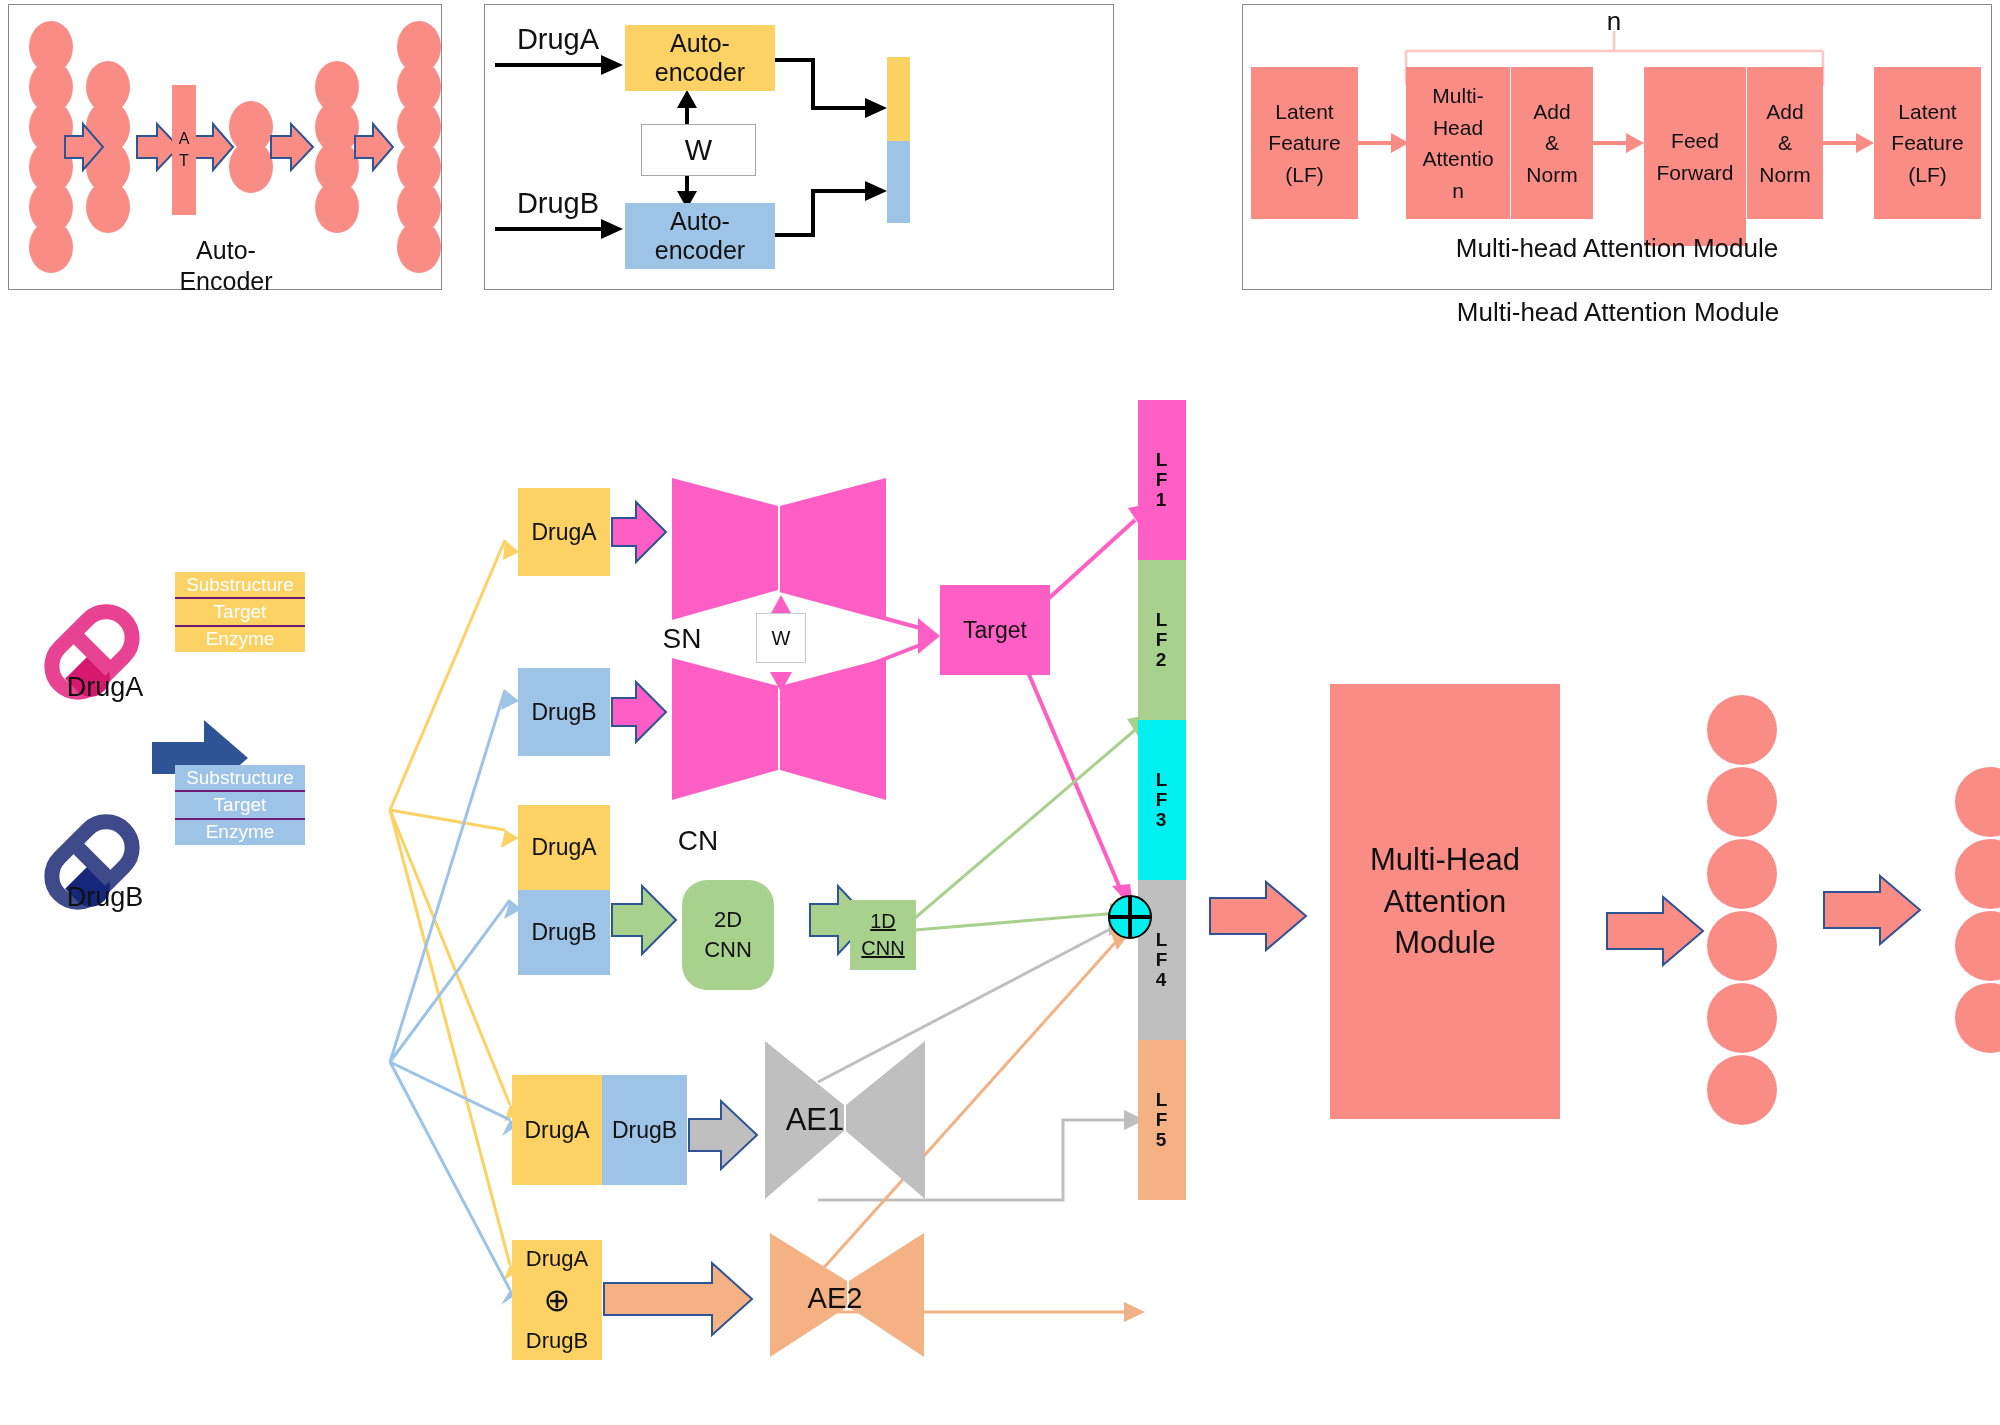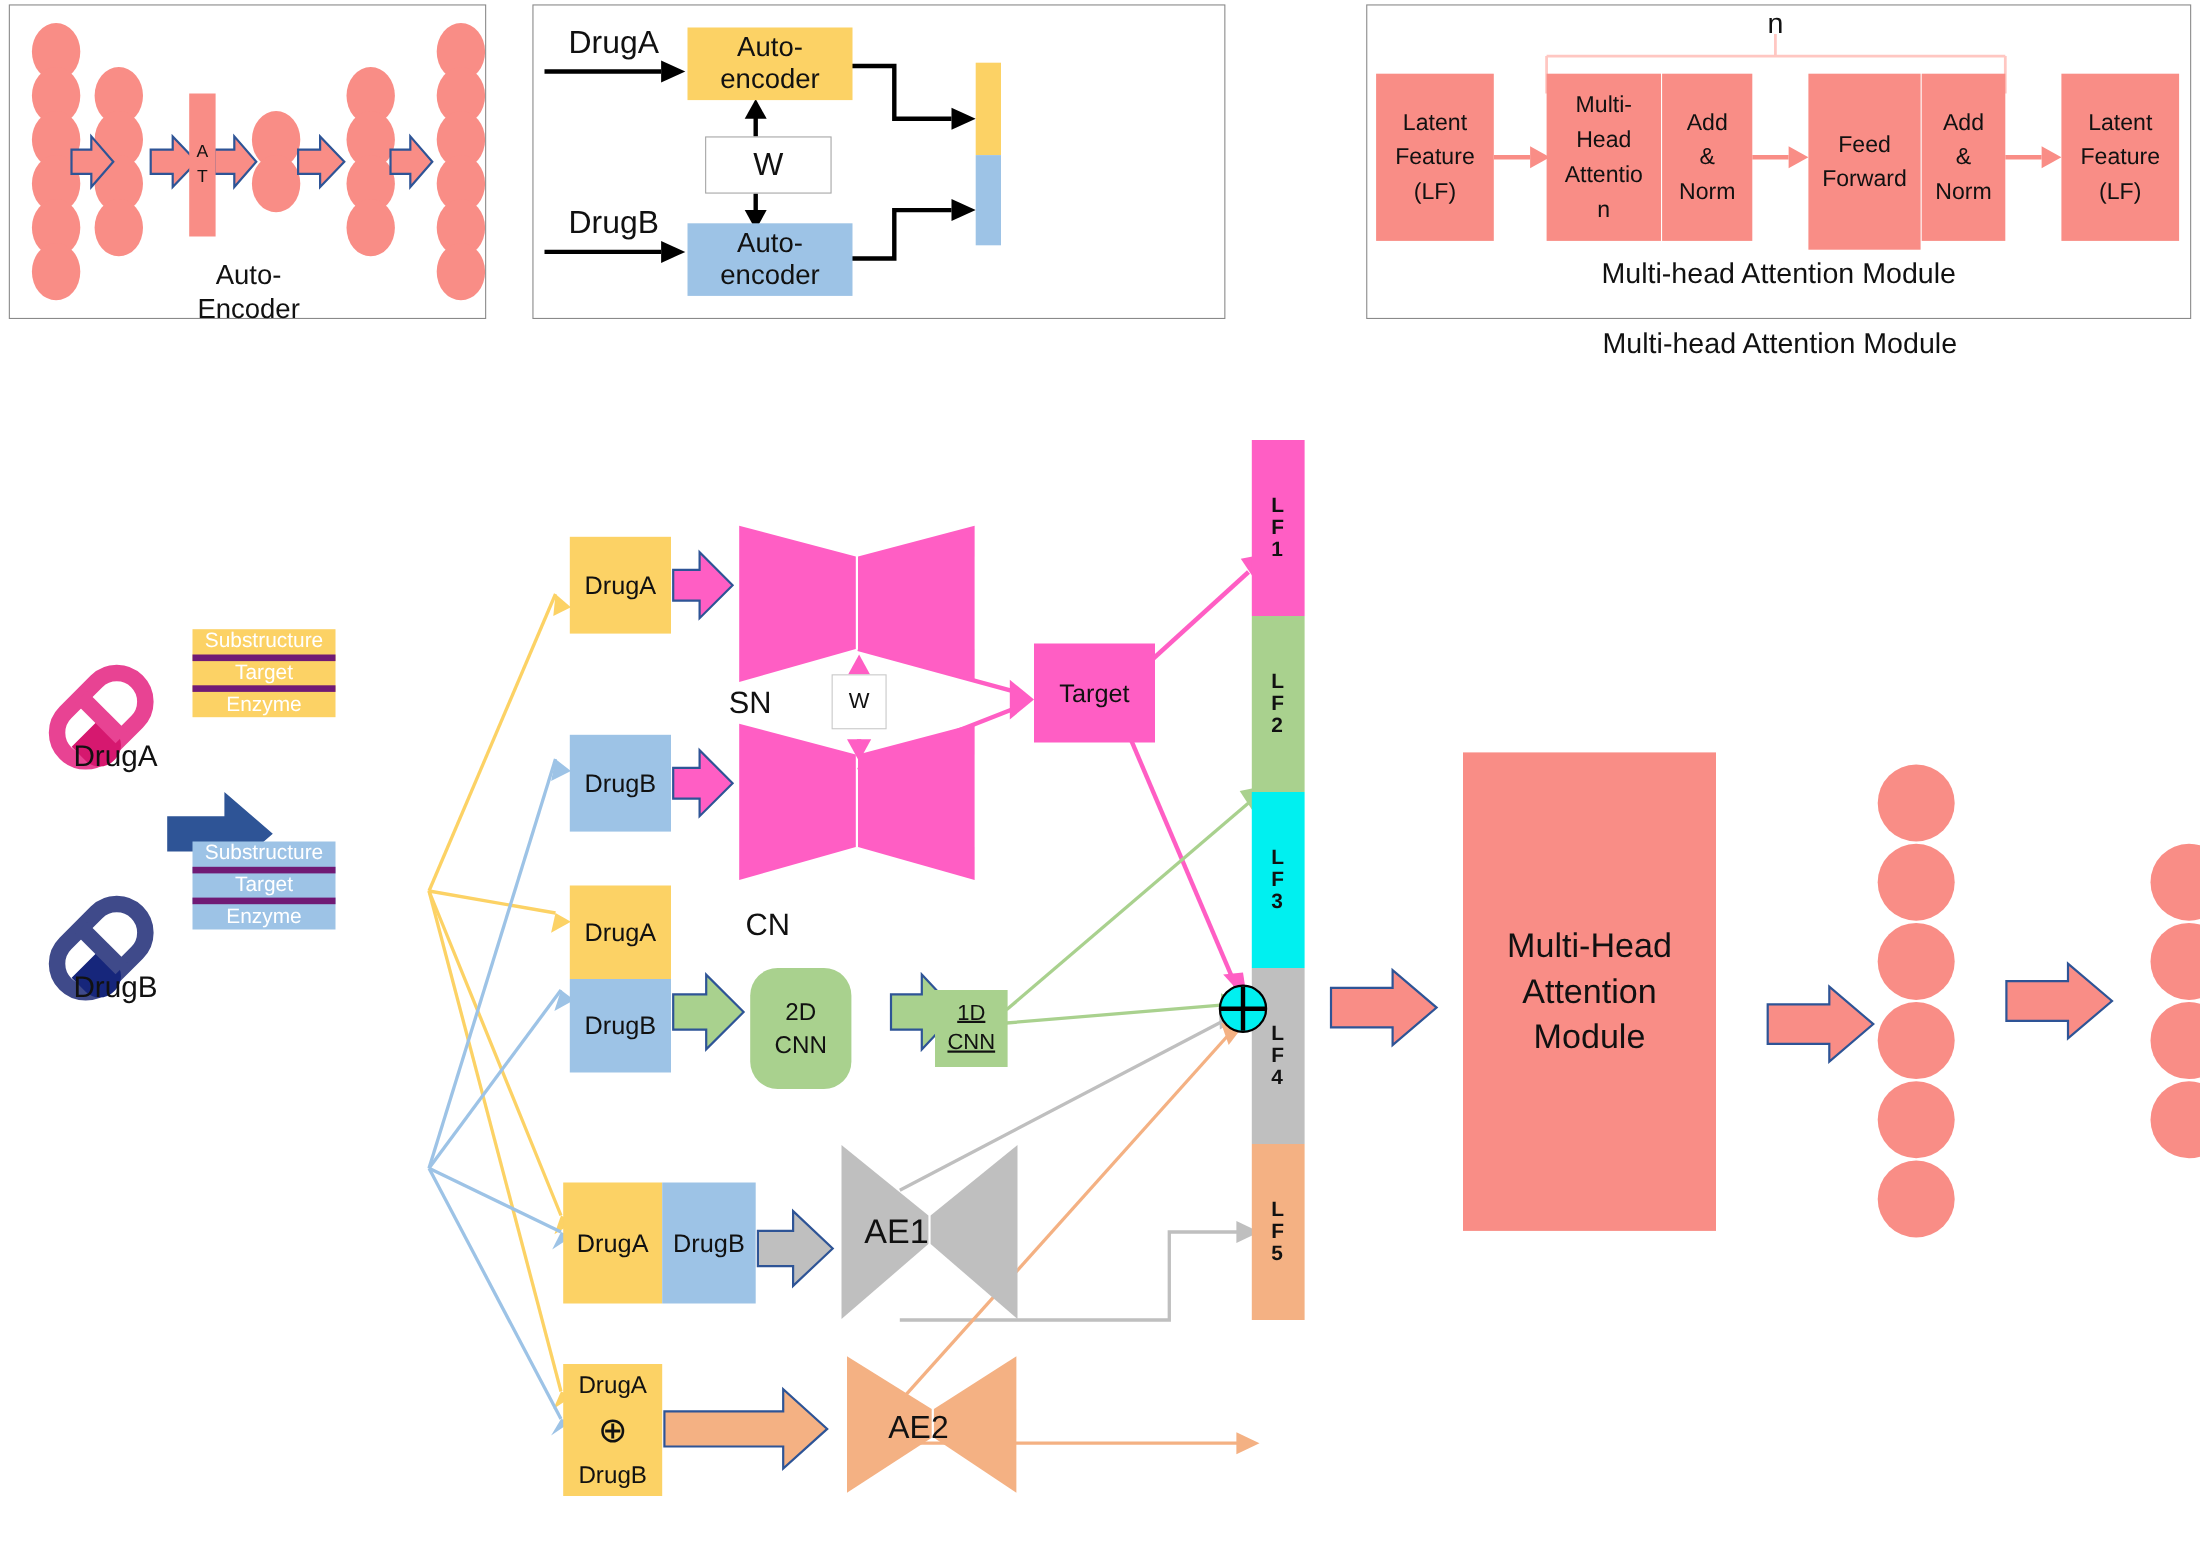--- a/index.html
+++ b/index.html
@@ -7,21 +7,21 @@
        font-family:"Liberation Sans",sans-serif;color:#111;}
   .panel{position:absolute;border:1px solid #8a8a8a;background:#fff;box-sizing:border-box;}
   .abs{position:absolute;box-sizing:border-box;}
   .ctr{display:flex;align-items:center;justify-content:center;text-align:center;}
   svg{position:absolute;left:0;top:0;overflow:visible;}
   .lbl{position:absolute;white-space:pre-line;text-align:center;}
   .vstack{display:flex;flex-direction:column;align-items:center;justify-content:center;
           line-height:1.05;font-weight:bold;letter-spacing:1px;}
   .featbox{display:flex;flex-direction:column;box-sizing:border-box;}
   .featbox div{flex:1;display:flex;align-items:center;justify-content:center;
-               color:#fff;font-size:22px;border-bottom:6px solid #701a75;}
+               color:#fff;font-size:22px;border-bottom:2px solid #701a75;}
   .featbox div:last-child{border-bottom:none;}
 </style>
 </head>
 <body>
 
 <div class="panel" style="left:8px;top:4px;width:434px;height:286px;">
   <svg width="434" height="286">
     <g fill="#F98D86">
       <ellipse cx="42" cy="42" rx="22" ry="26"></ellipse>
         <ellipse cx="42" cy="82" rx="22" ry="26"></ellipse>
@@ -109,21 +109,21 @@
   <div class="abs ctr" style="left:8px;top:62px;width:107px;height:152px;background:#F98D86;font-size:21px;line-height:1.5;white-space:pre-line;">Latent
 Feature
 (LF)</div>
   <div class="abs ctr" style="left:163px;top:62px;width:104px;height:152px;background:#F98D86;font-size:21px;line-height:1.5;white-space:pre-line;">Multi-
 Head
 Attentio
 n</div>
   <div class="abs ctr" style="left:268px;top:62px;width:82px;height:152px;background:#F98D86;font-size:21px;line-height:1.5;white-space:pre-line;">Add
 &amp;
 Norm</div>
-  <div class="abs ctr" style="left:401px;top:62px;width:102px;height:160px;background:#F98D86;font-size:21px;line-height:1.5;white-space:pre-line;">Feed
+  <div class="abs ctr" style="left:401px;top:62px;width:102px;height:179px;background:#F98D86;font-size:21px;line-height:1.5;white-space:pre-line;">Feed
 Forward</div>
   <div class="abs ctr" style="left:504px;top:62px;width:76px;height:152px;background:#F98D86;font-size:21px;line-height:1.5;white-space:pre-line;">Add
 &amp;
 Norm</div>
   <div class="abs ctr" style="left:631px;top:62px;width:107px;height:152px;background:#F98D86;font-size:21px;line-height:1.5;white-space:pre-line;">Latent
 Feature
 (LF)</div>
   <div class="lbl" style="left:95px;top:292px;width:560px;font-size:26px;">Multi-head Attention Module</div>
 </div>
 <div class="lbl ctr" style="left:1242px;top:228px;width:750px;height:40px;font-size:26px;display:flex;align-items:center;justify-content:center;">Multi-head Attention Module</div>

